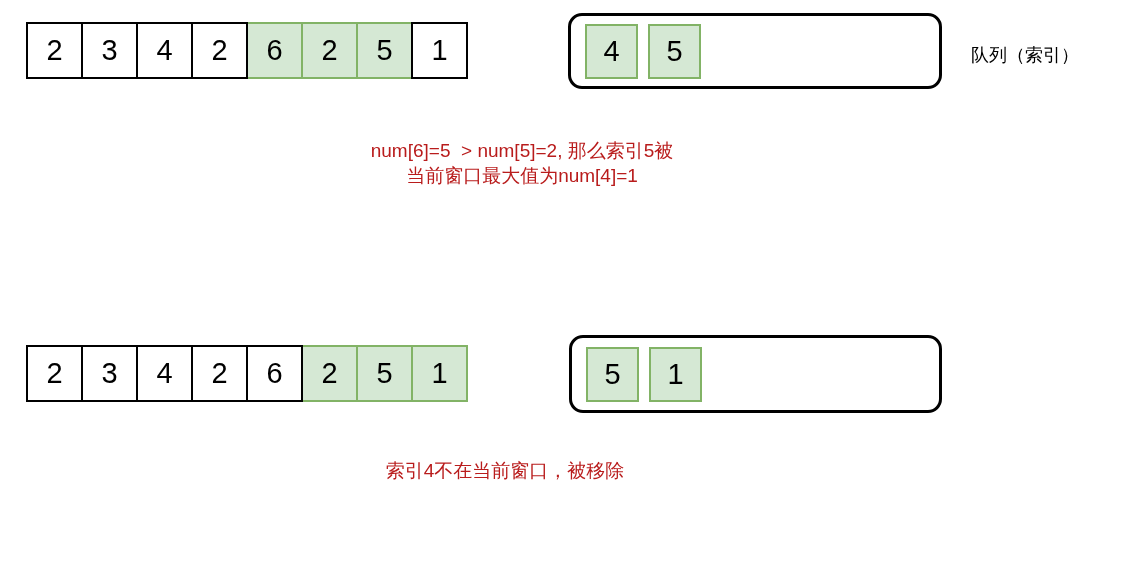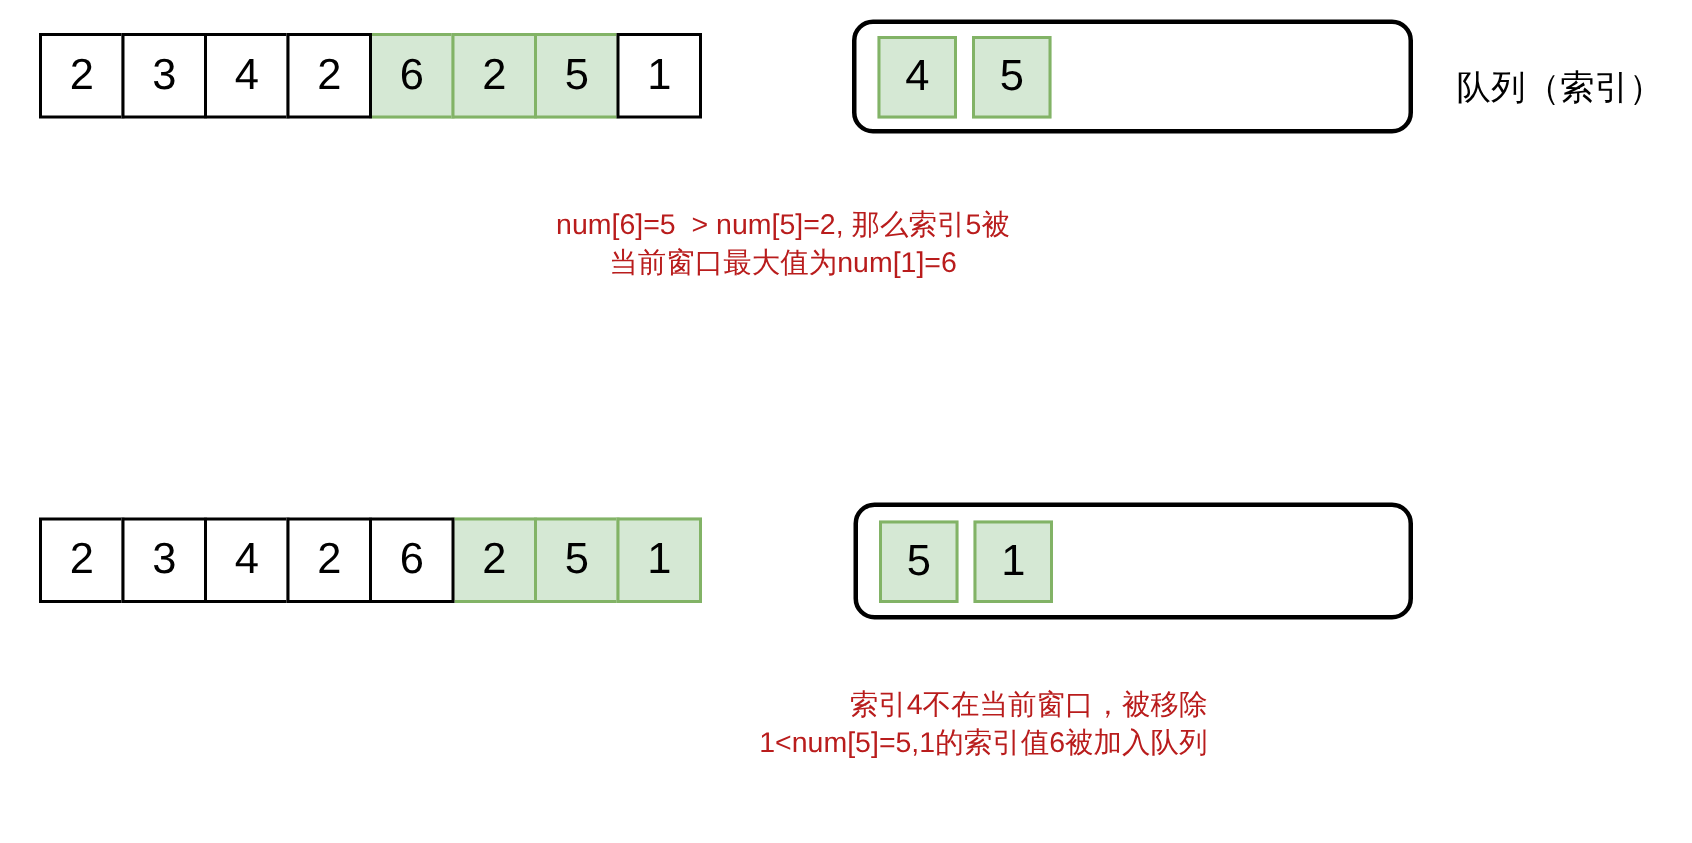--- a/index.html
+++ b/index.html
@@ -54,36 +54,36 @@
     background: #d5e8d4;
     display: flex; align-items: center; justify-content: center;
     font-size: 29px;
     color: #000000;
     margin-right: 10px;
   }
 
   .queue-label {
     position: absolute;
     left: 971px; top: 43px;
-    font-size: 23px;
+    font-size: 18px;
     color: #000000;
     white-space: nowrap;
   }
 
   .caption {
     position: absolute;
     width: 600px;
     text-align: center;
     font-size: 19px;
     line-height: 25px;
     color: #b91c1c;
   }
   .caption div { white-space: pre-wrap; }
   .caption-1 { left: 222px; top: 138px; }
-  .caption-2 { left: 205px; top: 458px; text-align: right; }
+  .caption-2 { left: 205px; top: 458px; }
 
   .array-1 { left: 26px; top: 22px; }
   .array-2 { left: 26px; top: 345px; }
   .queue-1 { left: 568px; top: 13px; width: 374px; height: 76px; }
   .queue-2 { left: 569px; top: 335px; width: 373px; height: 78px; }
 </style>
 </head>
 <body>
 
 <div class="canvas">
@@ -101,37 +101,36 @@
 
   <div class="queue queue-1">
     <div class="qcell">4</div>
     <div class="qcell">5</div>
   </div>
 
   <div class="queue-label">队列（索引）</div>
 
   <div class="caption caption-1">
     <div>num[6]=5  &gt; num[5]=2, 那么索引5被</div>
-    <div>当前窗口最大值为num[1]=6</div>
+    <div>当前窗口最大值为num[4]=1</div>
   </div>
 
   <div class="array array-2">
     <div class="cell plain">2</div>
     <div class="cell plain">3</div>
     <div class="cell plain">4</div>
     <div class="cell plain">2</div>
     <div class="cell plain">6</div>
     <div class="cell hl">2</div>
     <div class="cell hl">5</div>
     <div class="cell hl">1</div>
   </div>
 
   <div class="queue queue-2">
     <div class="qcell">5</div>
     <div class="qcell">1</div>
   </div>
 
   <div class="caption caption-2">
     <div>索引4不在当前窗口，被移除</div>
-    <div>1&lt;num[5]=5,1的索引值6被加入队列</div>
   </div>
 
 </div>
 
 </body></html>

